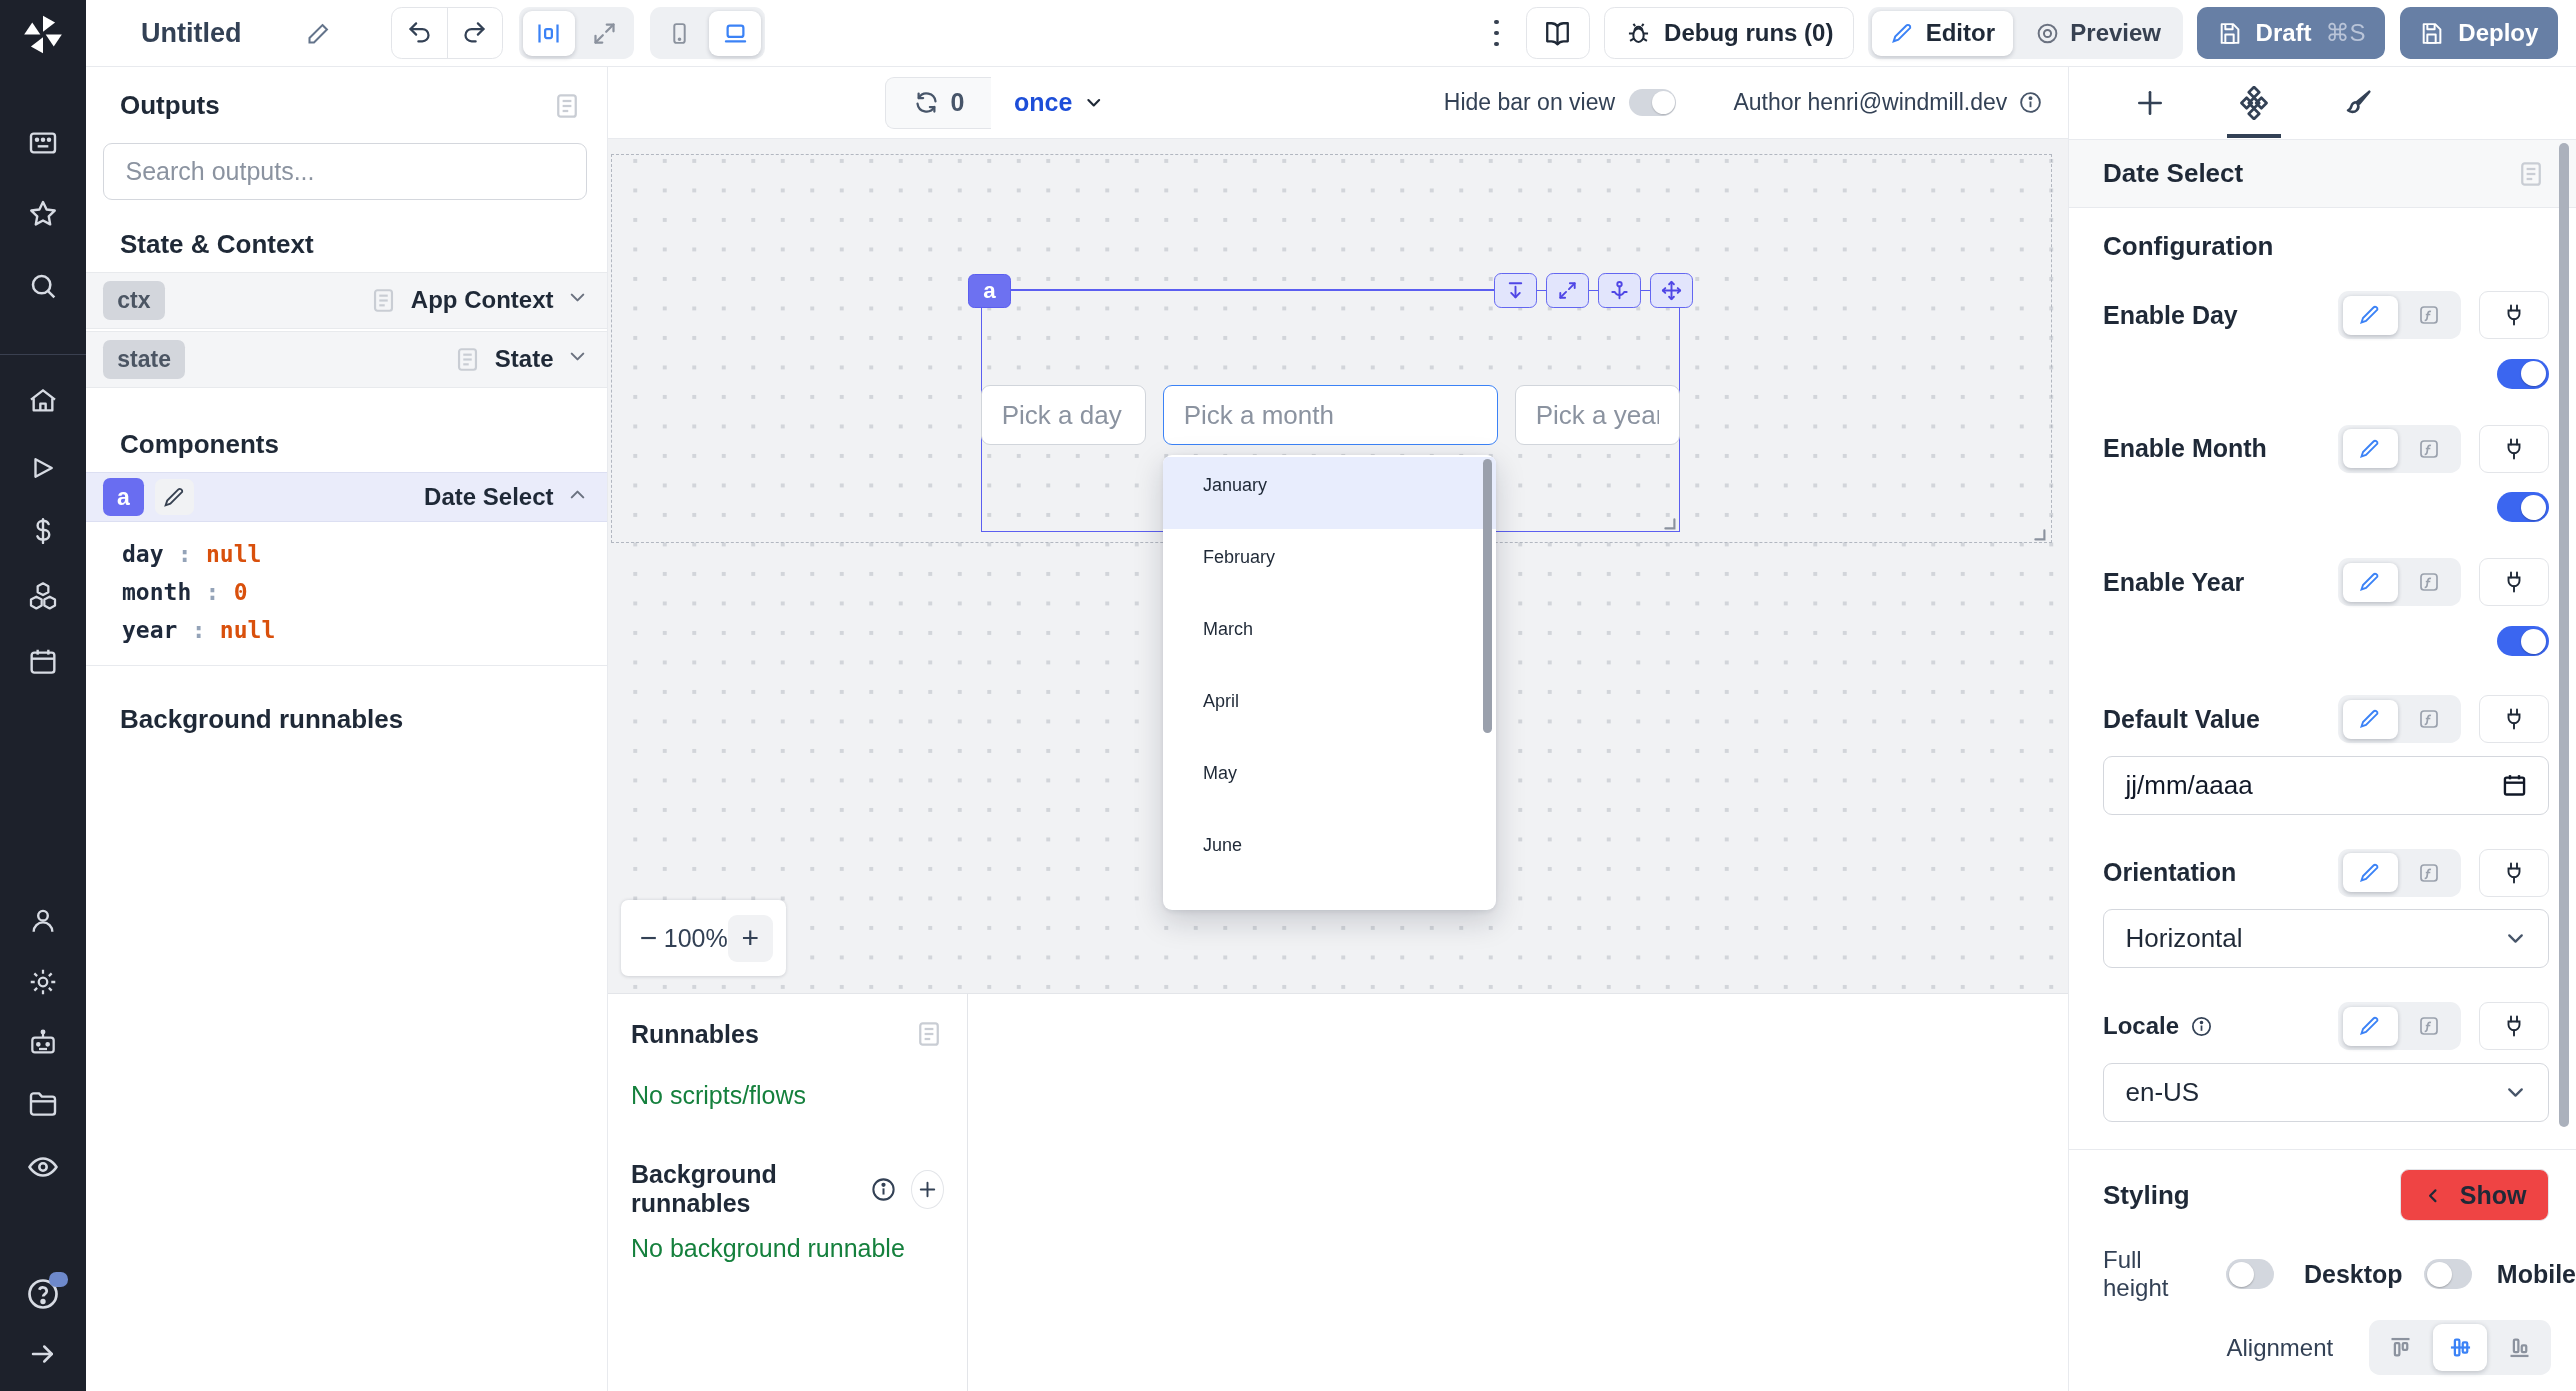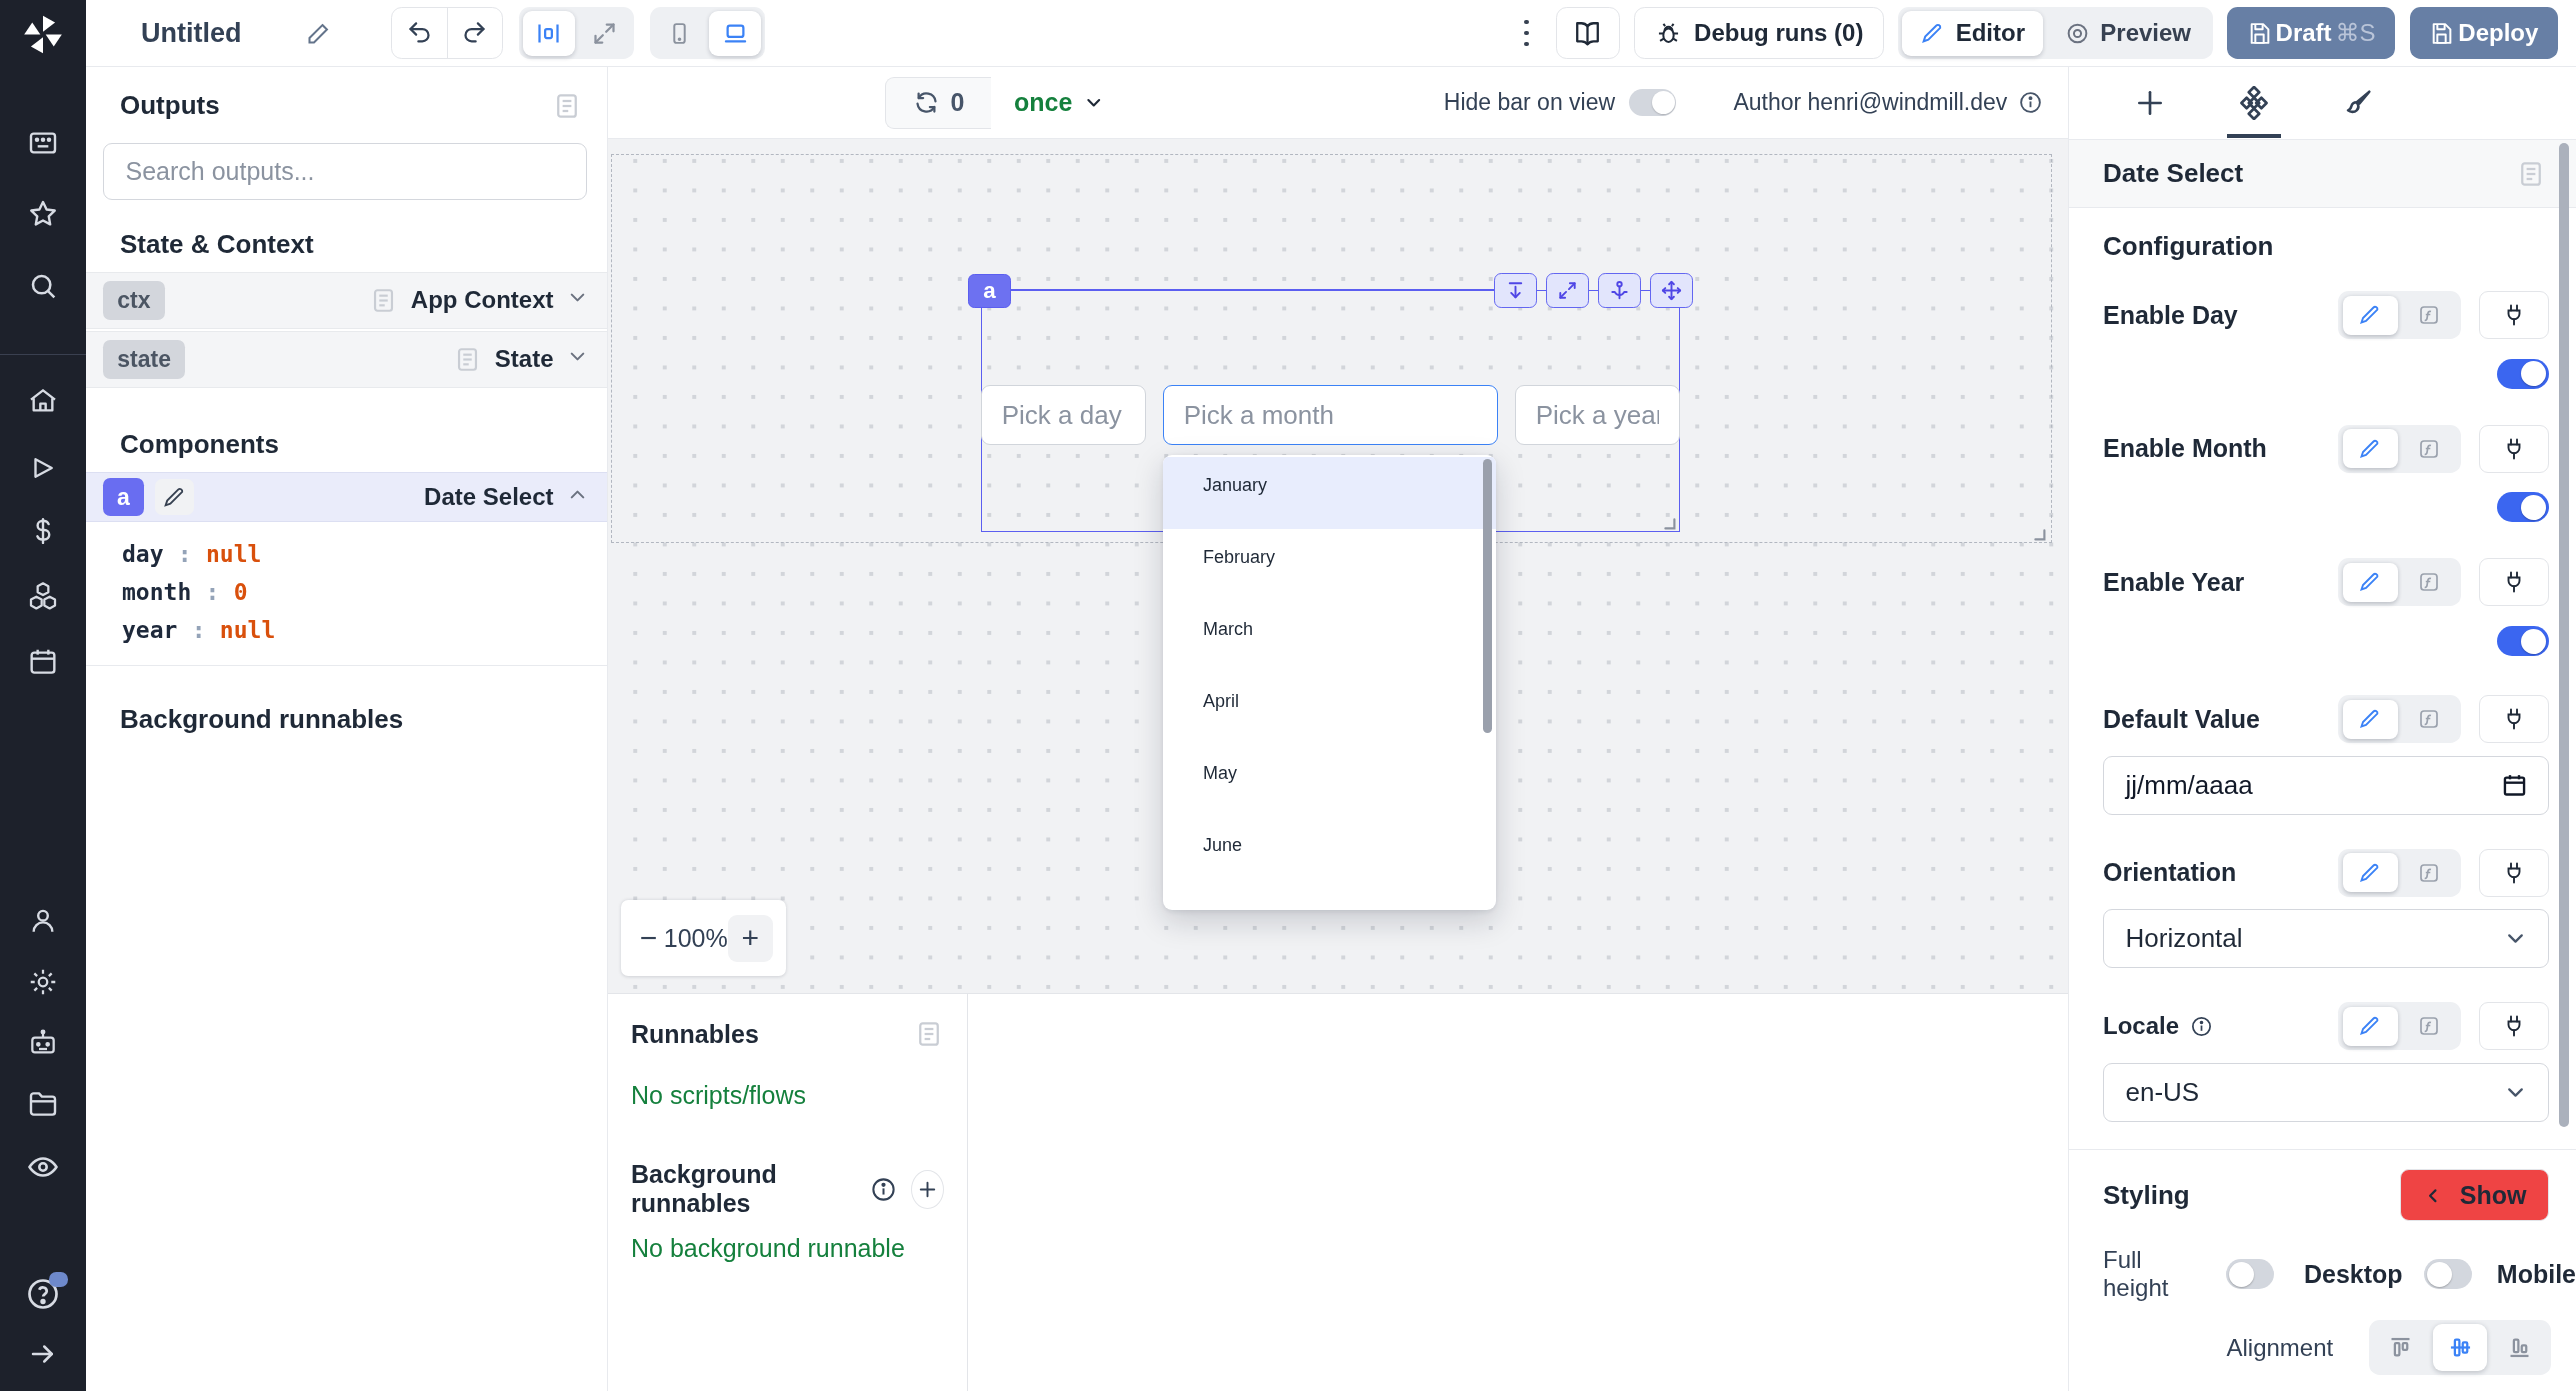--- a/index.html
+++ b/index.html
@@ -27,21 +27,21 @@
   .tb-group { height:52px; border-radius:10.7px; display:flex; align-items:center; }
   .white-group { background:#fff; border:0.9px solid #e3e5e9; overflow:hidden; }
   .wg-cell { width:55px; height:100%; display:flex; align-items:center; justify-content:center; color:#334155; cursor:pointer; }
   .wg-sep { width:0.9px; height:100%; background:#e3e5e9; }
   .gray-group { background:#eef0f3; padding:3.6px; gap:3.6px; }
   .gg-cell { min-width:52px; height:45px; border-radius:9px; display:flex; align-items:center; justify-content:center; color:#8b929e; cursor:pointer; }
   .gg-cell.active { background:#fff; box-shadow:0 1.8px 4.5px rgba(15,23,42,.18); color:#3b82f6; }
   .tb-btn { height:52px; border:0.9px solid #e3e5e9; border-radius:10.7px; background:#fff; display:flex; align-items:center; justify-content:center; gap:12.5px; padding:0 19.7px; font-size:24px; font-weight:bold; color:#1f2937; cursor:pointer; }
   .seg-label { font-size:24px; font-weight:bold; color:#1f2937; }
   .gg-wide { padding:0 18px; gap:10.7px; min-width:0; }
-  .solid-btn { height:52px; border-radius:10.7px; background:#677fa5; color:#fff; display:flex; align-items:center; gap:4px; padding:0 19.7px; font-size:24px; font-weight:bold; cursor:pointer; }
+  .solid-btn { height:52px; border-radius:10.7px; background:#677fa5; color:#fff; display:flex; align-items:center; gap:14px; padding:0 19.7px; font-size:24px; font-weight:bold; cursor:pointer; }
   .kbd-hint { color:#b9c4d8; font-weight:normal; }
   .kebab { width:30px; height:52px; display:flex; flex-direction:column; align-items:center; justify-content:center; gap:6.3px; cursor:pointer; }
   .kebab i { width:4.5px; height:4.5px; border-radius:50%; background:#374151; }
 
   
   .left-panel { position:absolute; left:86px; top:67px; width:522px; bottom:0; background:#fff; border-right:0.9px solid #e8eaee; z-index:10; }
   .lp-head { display:flex; justify-content:space-between; align-items:center; padding:23px 25px 0 34px; }
   .sec-title { font-size:26px; font-weight:bold; color:#1f2937; }
   .doc-ic { color:#c9cdd4; }
   .search-wrap { margin:21.5px 19.7px 0 17px; }
@@ -60,21 +60,21 @@
   .vals { border-bottom:0.9px solid #e8eaee; padding:12.5px 0 16px 36px; font-family:"DejaVu Sans Mono", monospace; font-size:23px; }
   .vals .row { display:flex; gap:14.3px; line-height:38px; }
   .vals .k { color:#1e293b; font-weight:bold; }
   .vals .c { color:#94a3b8; font-weight:bold; }
   .vals .v { color:#d9500c; font-weight:bold; }
 
   
   .center { position:absolute; left:608px; top:67px; right:508px; bottom:0; }
   .canvas-head { height:72px; background:#fff; border-bottom:0.9px solid #e8eaee; display:flex; align-items:center; padding-right:25px; }
   .refresh-box { margin-left:277px; width:106px; height:52px; background:#f8f9fa; border:0.9px solid #e3e5e9; border-radius:9px 0 0 9px; border-right:none; display:flex; align-items:center; justify-content:center; gap:10.7px; color:#475569; font-size:25px; font-weight:bold; cursor:pointer; }
-  .once { margin-left:23px; font-size:25px; font-weight:bold; color:#15803d; display:flex; align-items:center; gap:10.7px; cursor:pointer; }
+  .once { margin-left:23px; font-size:25px; font-weight:bold; color:#1d4ed8; display:flex; align-items:center; gap:10.7px; cursor:pointer; }
   .head-right { margin-left:auto; display:flex; align-items:center; }
   .hide-label { font-size:23px; color:#334155; }
   .tgl-sm { width:47px; height:27px; border-radius:13.4px; background:#d3d7de; position:relative; margin-left:14.3px; cursor:pointer; }
   .tgl-sm .knob { position:absolute; right:1.8px; top:1.8px; width:23px; height:23px; border-radius:50%; background:#fff; box-shadow:0 0.9px 1.8px rgba(0,0,0,.2); }
   .author { margin-left:57px; font-size:23px; color:#334155; }
   .info-ic { margin-left:10.7px; color:#475569; }
 
   .canvas { position:absolute; left:0; top:72px; right:0; height:854px; background:#f1f2f4;
     background-image:radial-gradient(circle, #d2d5da 2.3px, transparent 2.5px);
     background-size:29.5px 29.5px; background-position:12.5px 7.2px; overflow:hidden; }

